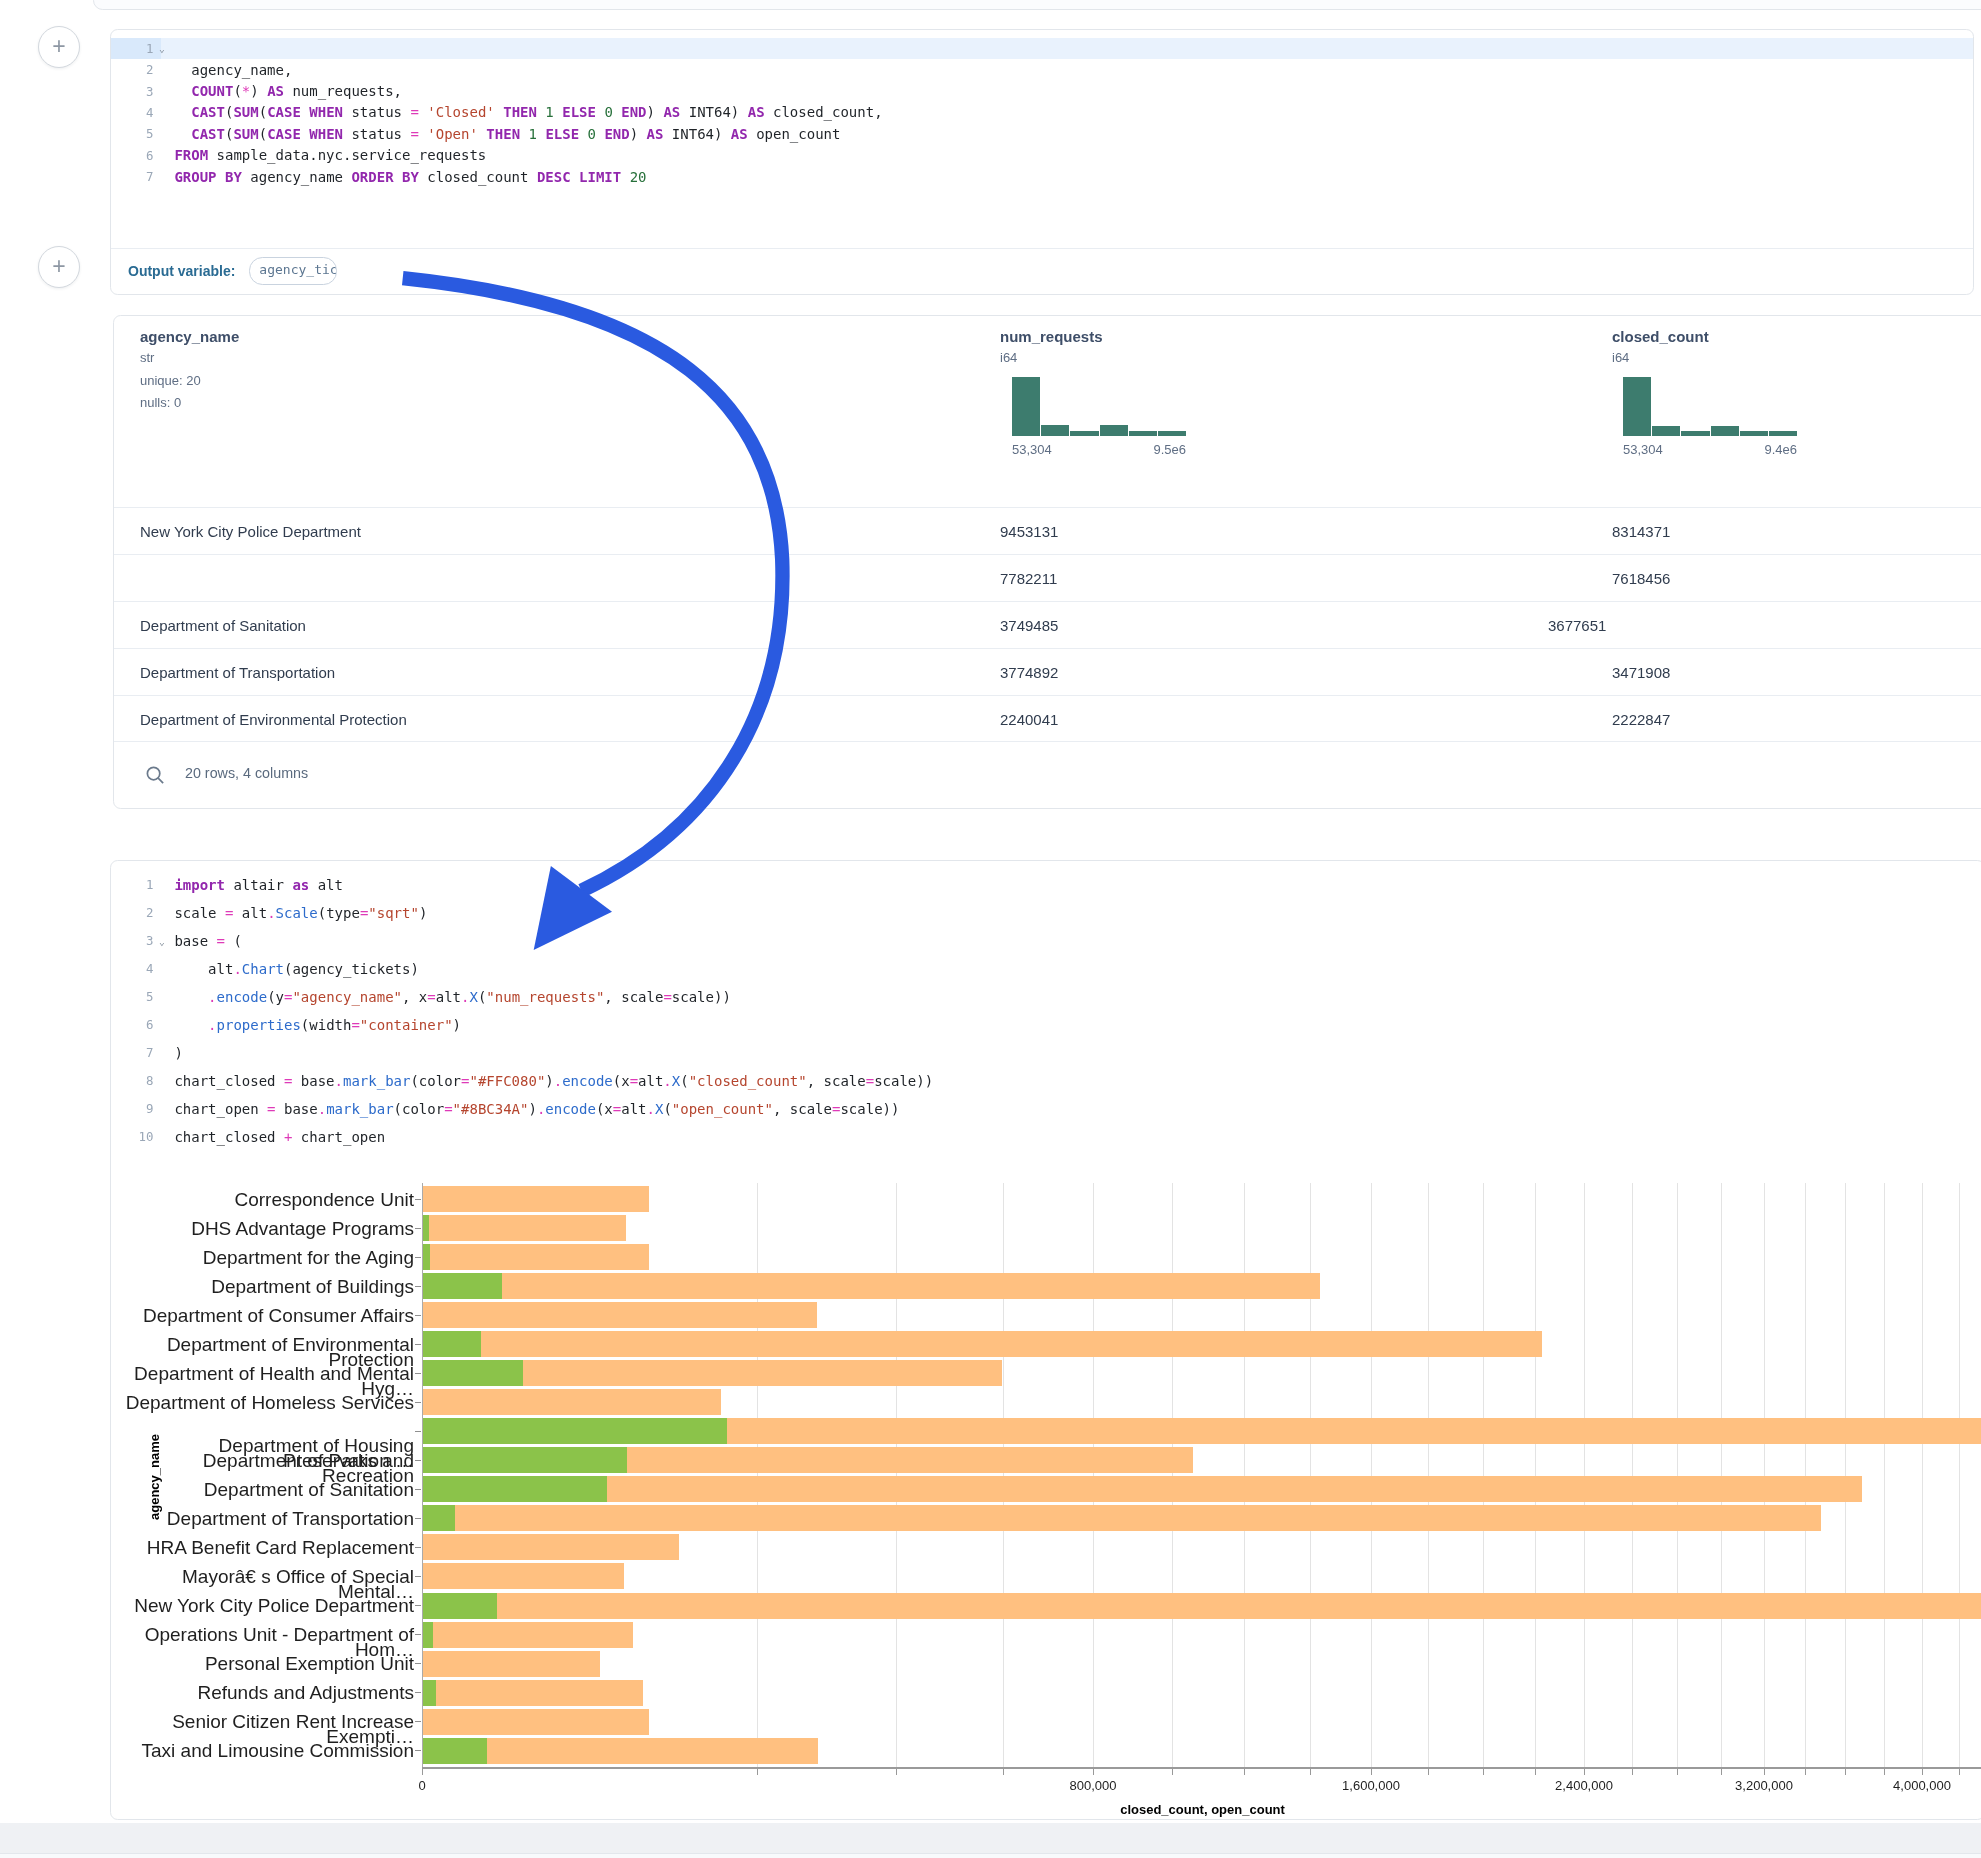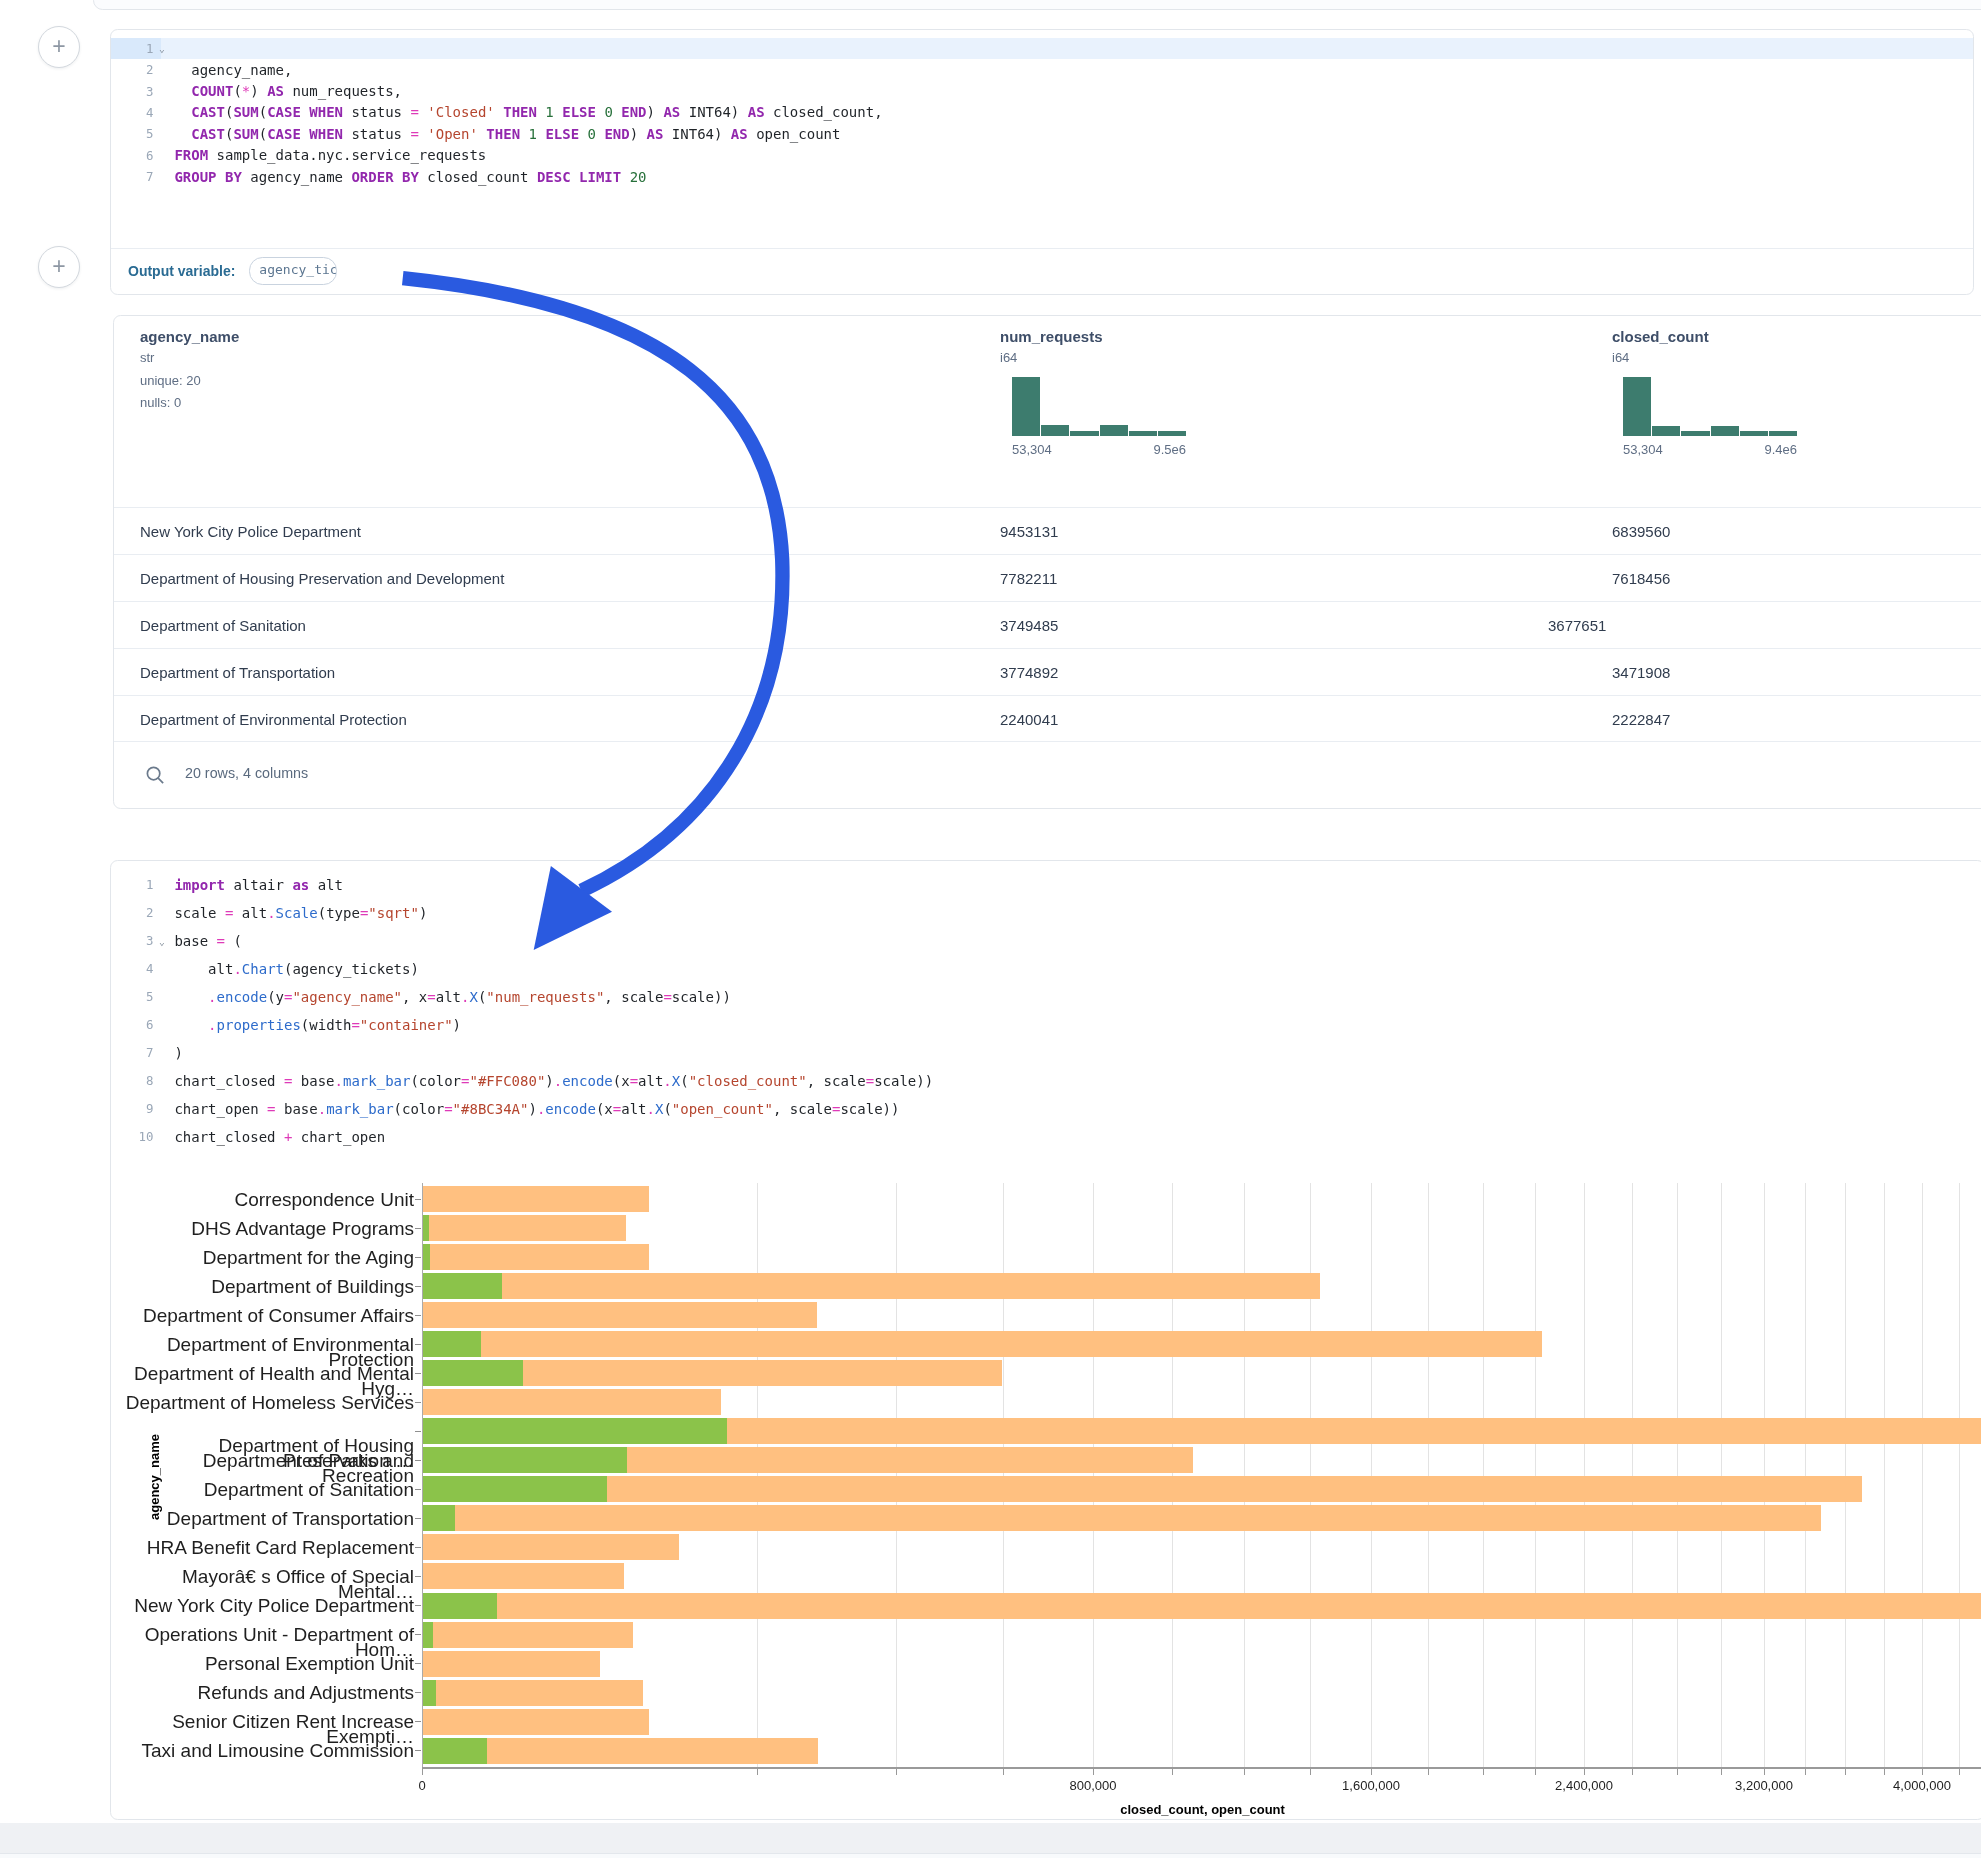--- a/index.html
+++ b/index.html
@@ -152,24 +152,23 @@
           <div style="height: 4.7px;"></div>
           <div style="height: 5.3px;"></div>
         </div>
         <div class="hist-lab" style="left: 1509px; top: 126px;">53,304</div>
         <div class="hist-lab" style="left: 1509px; top: 126px; width: 174px; text-align: right;">9.4e6</div>
       </div>
     <div id="table-rows">
         <div class="trow" style="top: 191px;">
           <div class="tcell" style="left: 26px;">New York City Police Department</div>
           <div class="tcell" style="left: 886px;">9453131</div>
-          <div class="tcell" style="left: 1498px;">6839560</div>
+          <div class="tcell" style="left: 1498px;">8314371</div>
         </div>
         <div class="trow" style="top: 238px;">
-          <div class="tcell" style="left: 26px;">Department of Housing Preservation and Development</div>
           <div class="tcell" style="left: 886px;">7782211</div>
           <div class="tcell" style="left: 1498px;">7618456</div>
         </div>
         <div class="trow" style="top: 285px;">
           <div class="tcell" style="left: 26px;">Department of Sanitation</div>
           <div class="tcell" style="left: 886px;">3749485</div>
           <div class="tcell" style="left: 1434px;">3677651</div>
         </div>
         <div class="trow" style="top: 332px;">
           <div class="tcell" style="left: 26px;">Department of Transportation</div>

